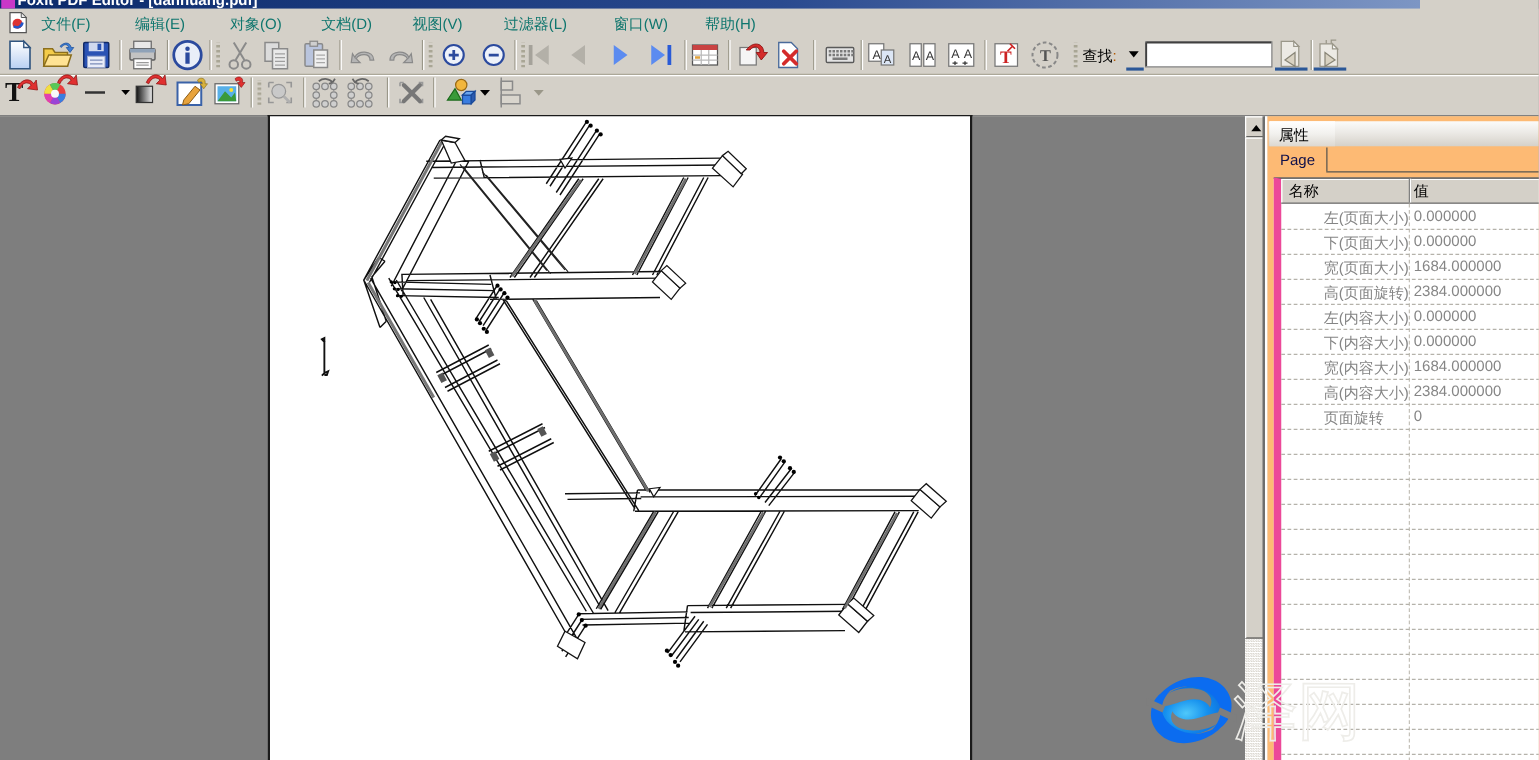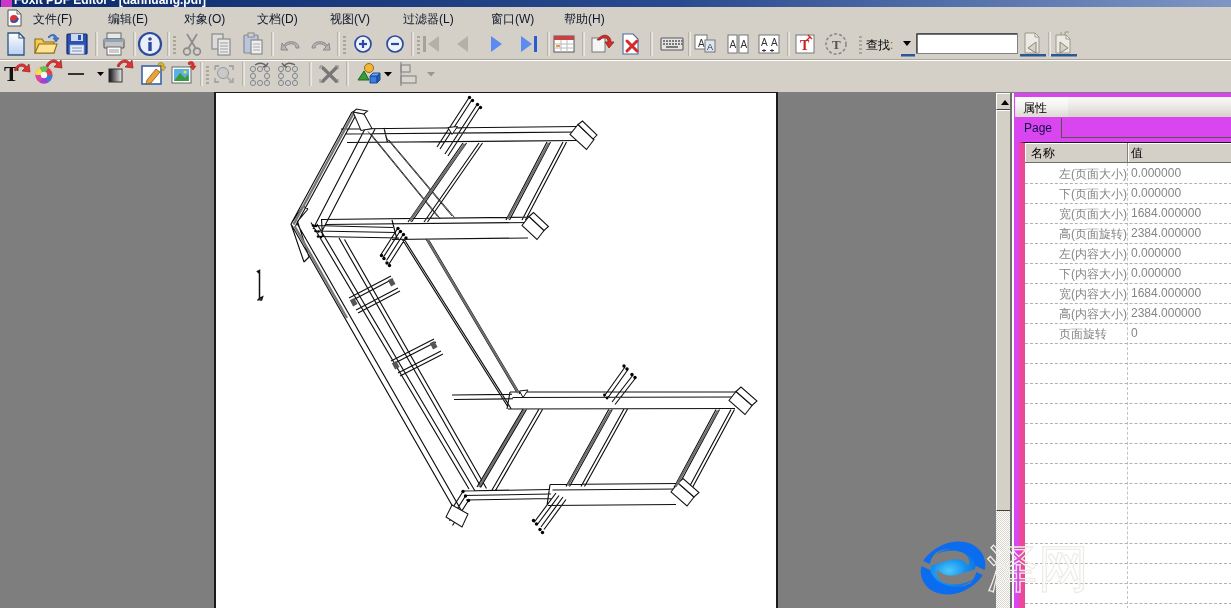--- a/index.html
+++ b/index.html
@@ -1,40 +1,40 @@
 <!DOCTYPE html>
 <html><head>
 <meta charset="utf-8">
 <style>
   html,body{margin:0;padding:0;}
   body{width:1231px;height:608px;overflow:hidden;font-family:"Liberation Sans",sans-serif;position:relative;background:#d4d0c8;}
   .abs{position:absolute;}
   
-  #title{left:0;top:0;width:1231px;height:7px;overflow:hidden;background:linear-gradient(90deg,#0b2a6b 0%,#2a4a8f 55%,#7d96c4 100%);}
+  #title{left:0;top:0;width:1136px;height:7px;overflow:hidden;background:linear-gradient(90deg,#0b2a6b 0%,#2a4a8f 55%,#7d96c4 100%);}
   #title .appicon{position:absolute;left:1px;top:0;width:11px;height:7px;background:#c837c8;}
   #title .ttext{position:absolute;left:14px;top:-7px;color:#fff;font-weight:bold;font-size:12px;white-space:nowrap;}
   
-  #menubar{left:0;top:7px;width:1231px;height:21px;background:#d4d0c8;font-size:12px;color:#0f172a;}
+  #menubar{left:0;top:7px;width:1231px;height:21px;background:#d4d0c8;font-size:12px;color:#0f766e;}
   .mitem{position:absolute;top:4px;}
   
   #tb1{left:0;top:28px;width:1231px;height:31px;background:#d4d0c8;border-bottom:1px solid #aca899;}
   #tb2{left:0;top:60px;width:1231px;height:31px;background:#d4d0c8;border-top:1px solid #fff;border-bottom:1px solid #808080;}
   
   #canvas{left:0;top:93px;width:996px;height:515px;background:#7e7e7e;}
   #page{position:absolute;left:214px;top:-1px;width:560px;height:516px;background:#fff;border-left:2px solid #1a1a1a;border-right:2px solid #1a1a1a;border-top:1px solid #1a1a1a;}
   
   #vsb{left:996px;top:93px;width:16px;height:515px;background:#d4d0c8;}
   #vsb .btn{position:absolute;left:0;top:0;width:16px;height:17px;background:#d4d0c8;border:1px solid;border-color:#fff #404040 #404040 #fff;box-sizing:border-box;}
   #vsb .tri{position:absolute;left:4px;top:6px;width:0;height:0;border-left:4px solid transparent;border-right:4px solid transparent;border-bottom:5px solid #000;}
   #vsb .thumb{position:absolute;left:0;top:17px;width:16px;height:401px;background:#d4d0c8;border:1px solid;border-color:#fff #404040 #404040 #fff;box-sizing:border-box;}
   #vsb .track{position:absolute;left:0;top:418px;width:16px;height:97px;background:repeating-conic-gradient(#d9d5cd 0% 25%,#ffffff 25% 50%);background-size:2px 2px;}
   #sbshadow{left:1010px;top:93px;width:2px;height:515px;background:#6e6e6e;}
   #sbhl{left:1012px;top:93px;width:2px;height:515px;background:#fff;}
   
-  #panel{left:1014px;top:93px;width:217px;height:515px;background:#d946ef;}
+  #panel{left:1014px;top:93px;width:217px;height:515px;background:#fdba74;}
   #phead{position:absolute;left:1px;top:4px;width:216px;height:20px;background:linear-gradient(180deg,#fbfbfa 0%,#eceae6 45%,#d5d1c9 100%);}
   #phead .lighter{position:absolute;left:1px;top:0;width:52px;height:20px;background:linear-gradient(180deg,#ffffff 0%,#f2f1ee 50%,#dcd8d1 100%);}
   #phead .ptxt{position:absolute;left:8px;top:3px;font-size:12px;color:#000;}
   #ptab{position:absolute;left:1px;top:24px;width:216px;height:21px;}
   #ptab .ptext{position:absolute;left:9px;top:4px;font-size:12px;color:#10104a;}
   #ptab .tedge{position:absolute;left:46px;top:1px;width:1px;height:19px;background:#58554e;}
   #ptab .tbot{position:absolute;left:46px;top:20px;width:170px;height:1px;background:#58554e;}
   #ptable{position:absolute;left:5px;top:49px;width:212px;height:466px;border-left:6px solid #ec4899;border-top:1px solid #1a1a1a;background:#fff;}
   #ptable .hdr{position:absolute;left:0;top:0;width:212px;height:19px;background:#d4d0c8;border-bottom:1px solid #6e6e6e;box-shadow:inset 1px 1px 0 #ffffff;}
   #ptable .hdr .h1{position:absolute;left:6px;top:2px;font-size:12px;color:#000;}

